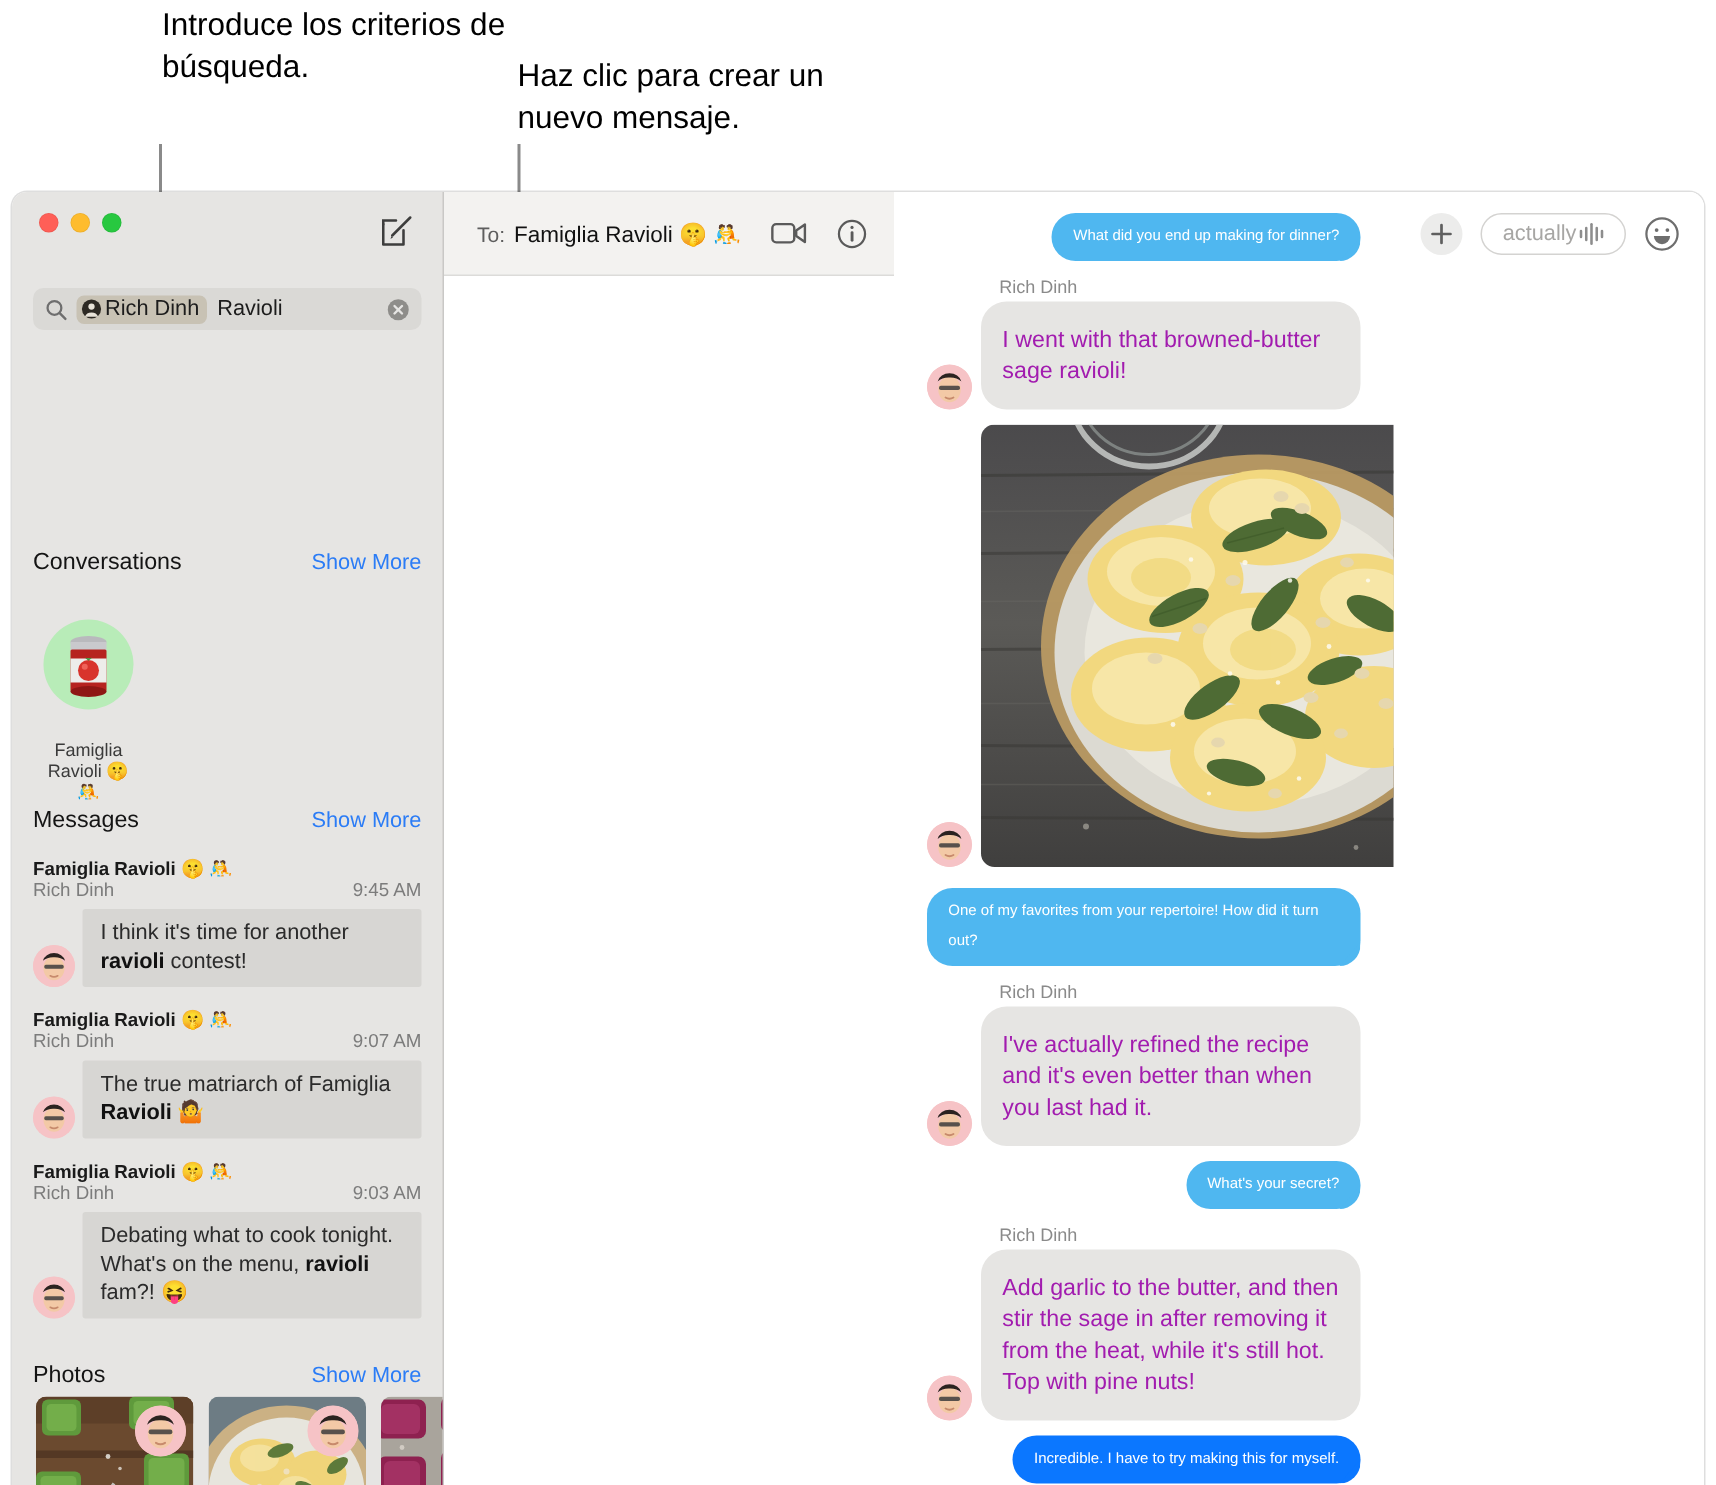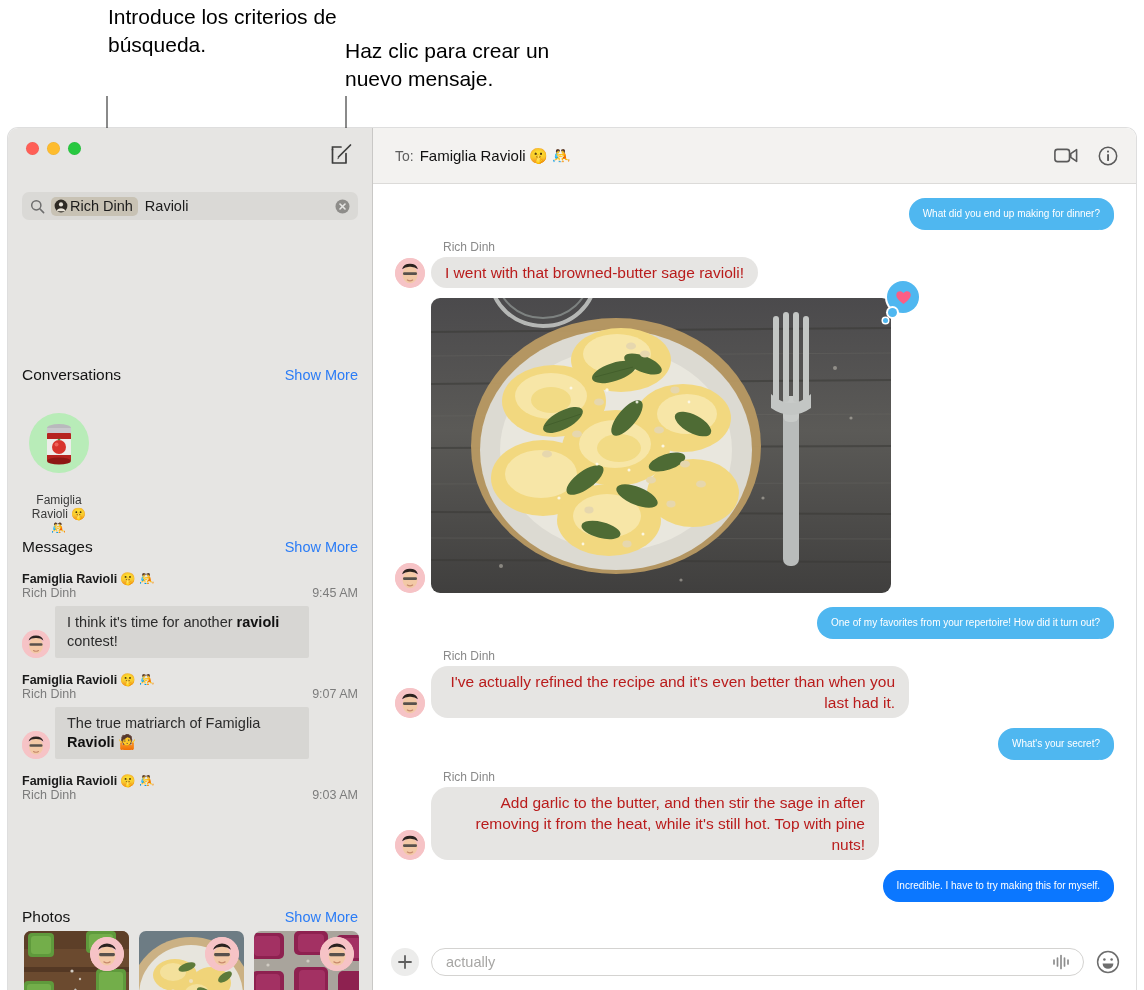--- a/index.html
+++ b/index.html
@@ -237,21 +237,21 @@
     height: 34px;
     border-radius: 50%;
     background: #f6c3c6;
     overflow: hidden;
   }
 
   
   #conversation {
     flex: 1 1 auto;
     display: flex;
-    flex-direction: column;
+    flex-direction: row;
     background: #ffffff;
     position: relative;
     min-width: 0;
   }
   #conv-header {
     height: 56px;
     flex: 0 0 auto;
     background: #f3f2f0;
     border-bottom: 1px solid #dcdbd9;
     display: flex;
@@ -318,27 +318,26 @@
   }
   .in-col { display: flex; flex-direction: column; }
   .sender-name {
     font-size: 12px;
     color: #8a8a8a;
     margin: 0 0 3px 12px;
   }
   .bubble-in {
     position: relative;
     background: #e6e5e3;
-    color: #b91c1c;
+    color: #a21caf;
     font-size: 15.5px;
     line-height: 21px;
     border-radius: 17px;
-    padding: 5px 14px;
+    padding: 15px 14px;
     max-width: 450px;
-    text-align: right;
   }
 
   .image-msg {
     position: relative;
     border-radius: 9px;
     overflow: visible;
     width: 460px;
     height: 295px;
   }
   .image-msg .pic {
@@ -537,20 +536,34 @@
           <span>The true matriarch of Famiglia </span><span class="hl">Ravioli</span><span> 🤷</span>
         </div>
       </div>
     </div>
 
     <div class="msg-result" id="msg-res-2" style="top:645px;">
       <div class="msg-meta-line1">Famiglia Ravioli 🤫 🤼</div>
       <div class="msg-meta-row">
         <span class="msg-sender">Rich Dinh</span>
         <span class="msg-time">9:03 AM</span>
+      </div>
+      <div class="msg-row">
+        <div class="mini-avatar">
+          <svg width="28" height="28" viewBox="0 0 28 28">
+            <circle cx="14" cy="14" r="14" fill="#f6c3c6"></circle>
+            <ellipse cx="14" cy="15.5" rx="7" ry="8" fill="#f3c9a6"></ellipse>
+            <path d="M6.6 10.5 a7.6 6.6 0 0 1 14.8 0 q-3 -2.6 -7.4 -2.4 q-4.4 -.2 -7.4 2.4 z" fill="#2b2320"></path>
+            <rect x="7.5" y="13.2" width="13" height="2.6" rx="1.1" fill="#3c3c3c" opacity="0.85"></rect>
+            <path d="M11.5 20.5 q2.5 1.6 5 0" stroke="#c78a6c" stroke-width="1.1" fill="none" stroke-linecap="round"></path>
+          </svg>
+        </div>
+        <div class="mini-bubble">
+          <span>Debating what to cook tonight. What's on the menu, </span><span class="hl">ravioli</span><span> fam?! 😝</span>
+        </div>
       </div>
     </div>
 
     <div class="section-head" id="photos-head">
       <span class="section-title">Photos</span>
       <span class="show-more">Show More</span>
     </div>
 
     <div id="photos-row">
 

